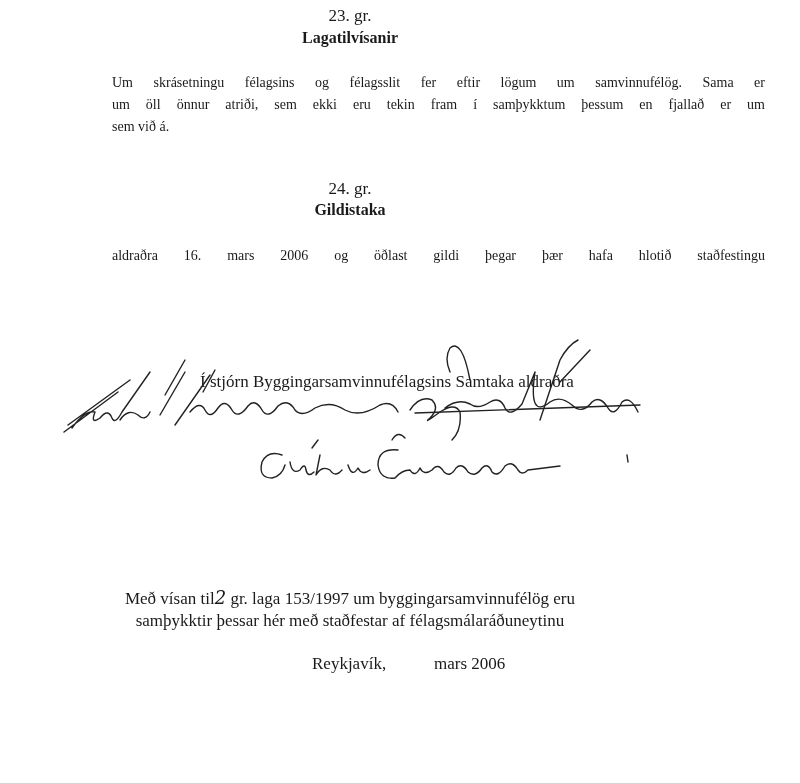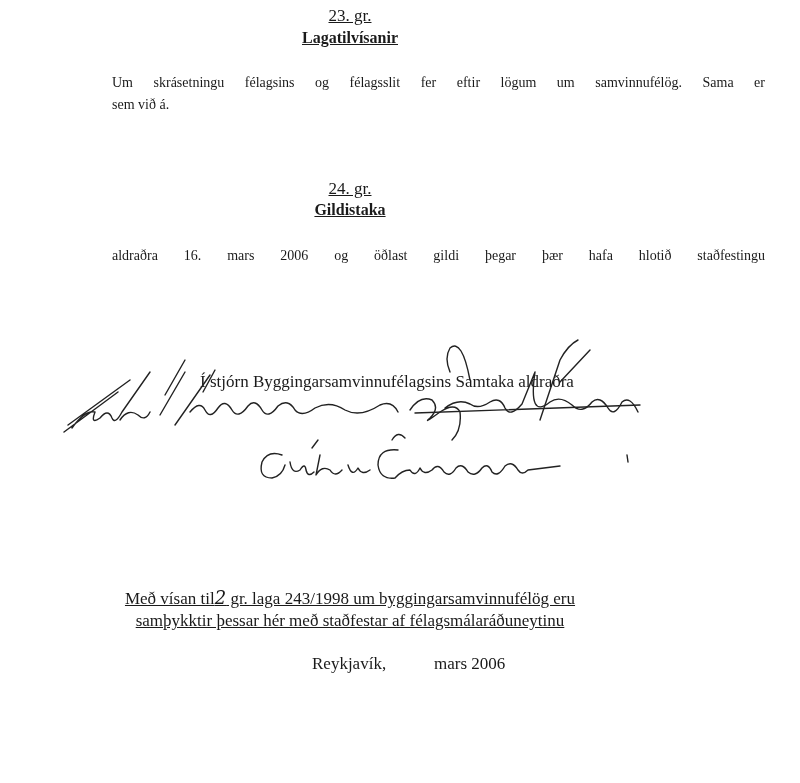--- a/index.html
+++ b/index.html
@@ -1,38 +1,39 @@
 <!DOCTYPE html>
 <html><head>
 <meta charset="utf-8">
 <style>
   html, body { margin:0; padding:0; background:#ffffff; }
   body { width:800px; height:783px; position:relative; overflow:hidden;
          font-family:"Liberation Serif","DejaVu Serif",serif; color:#1a1a1a; }
   .abs { position:absolute; }
-  .center { position:absolute; left:0; width:700px; text-align:center;text-decoration:underline; }
+  .center { position:absolute; left:0; width:700px; text-align:center; }
   .art-num { font-size:17px; }
   .art-title { font-size:16px; font-weight:bold; }
   .para { position:absolute; left:80px; width:653px; font-size:14px; line-height:22px;
           text-align:justify;margin-left:32px; }
   .para .line { display:block; white-space:nowrap; text-align:justify; text-align-last:justify; }
   .para .line.last { text-align-last:left; }
   .foot { font-size:17px; line-height:22px;margin-top:24px; }
   svg.sig { position:absolute; left:0; top:0; pointer-events:none; }
   .sig path { fill:none; stroke:#222; stroke-width:1.4; stroke-linecap:round; stroke-linejoin:round; }
   .handnum { font-family:"DejaVu Serif",serif; font-style:italic; font-size:18px; }
 </style>
 </head>
 <body>
 
 <div class="center art-num" style="top:6px;">23. gr.</div>
 <div class="center art-title" style="top:29px;">Lagatilvísanir</div>
 
 <div class="para" style="top:72px;">
   <span class="line">Um skrásetningu félagsins og félagsslit fer eftir lögum um samvinnufélög. Sama er</span>
+  <span class="line">um öll önnur atriði, sem ekki eru tekin fram í samþykktum þessum en fjallað er um</span>
   <span class="line last">sem við á.</span>
 </div>
 
 <div class="center art-num" style="top:179px;">24. gr.</div>
 <div class="center art-title" style="top:201px;">Gildistaka</div>
 
 <div class="para" style="top:245px;">
   <span class="line">aldraðra 16. mars 2006 og öðlast gildi þegar þær hafa hlotið staðfestingu</span>
 </div>
 
@@ -50,18 +51,18 @@
   </g>
   <g>
     <path d="M282,455 Q268,450 262,462 Q258,478 272,478 Q282,476 285,465 M290,462 Q292,475 300,470 Q305,462 306,470 Q308,478 314,472 M320,455 L316,475 Q322,465 330,470 Q335,478 342,470 M348,465 Q352,478 358,468 Q362,476 370,470"></path>
     <path d="M398,450 Q378,448 378,465 Q380,480 395,478 Q402,470 410,470 Q415,478 420,468 Q424,476 432,470 Q438,462 444,472 Q450,478 456,468 Q462,462 468,472 Q475,478 482,468 Q488,462 492,472 Q498,478 505,466 Q512,460 518,470 Q522,476 528,470 L560,466"></path>
     <path d="M392,440 Q398,430 405,438 M312,448 L318,440"></path>
     <path d="M627,455 L628,462" stroke-width="1.2"></path>
   </g>
 </svg>
 
 <div class="center foot" style="top:563px;">
-  <span>Með vísan til</span><span class="handnum">2</span><span> gr. laga 243/1998 um byggingarsamvinnufélög eru</span>
+  <span>Með vísan til</span><span class="handnum">2</span><span> gr. laga 153/1997 um byggingarsamvinnufélög eru</span>
 </div>
 <div class="center foot" style="top:586px;">samþykktir þessar hér með staðfestar af félagsmálaráðuneytinu</div>
 
 <div class="abs foot" style="left:312px; top:629px;">Reykjavík,</div>
 <div class="abs foot" style="left:434px; top:629px;">mars 2006</div>
 
 </body></html>

